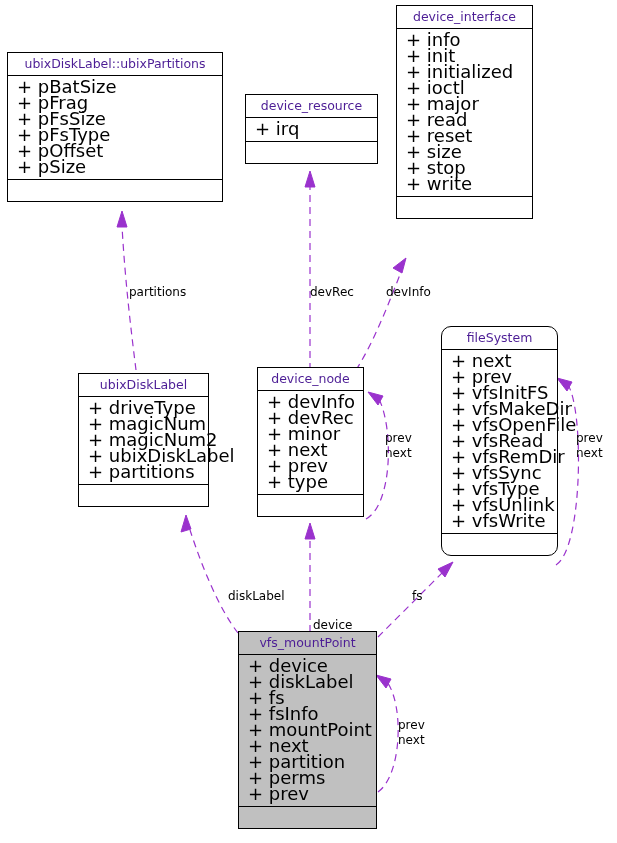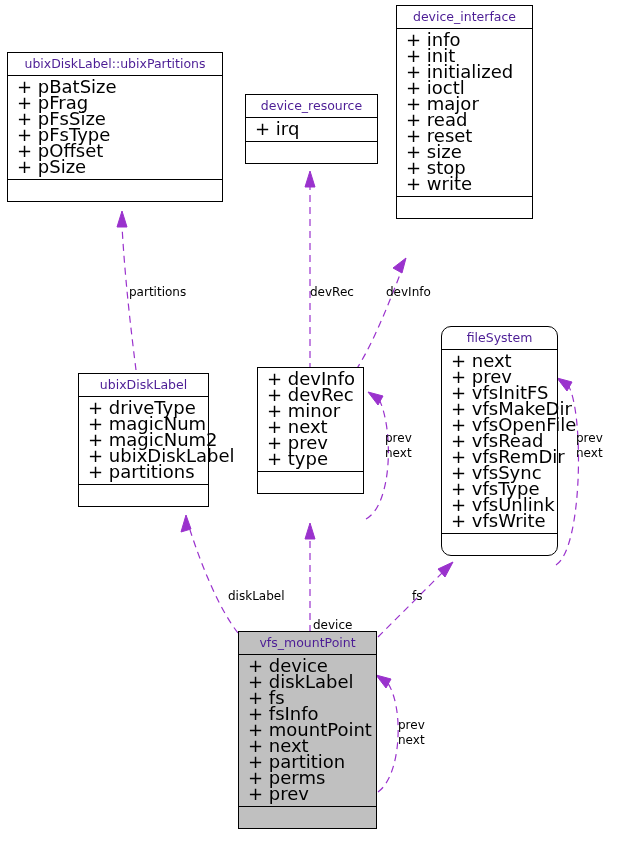--- a/index.html
+++ b/index.html
@@ -162,20 +162,21 @@
       <div class="row">+ driveType</div>
       <div class="row">+ magicNum</div>
       <div class="row">+ magicNum2</div>
       <div class="row">+ ubixDiskLabel</div>
       <div class="row">+ partitions</div>
     </div>
     <div class="uml-ops"></div>
   </div>
 
   <div class="uml-class" style="left:257px; top:367px; width:107px;">
+    <div class="uml-title">device_node</div>
     <div class="uml-attrs">
       <div class="row">+ devInfo</div>
       <div class="row">+ devRec</div>
       <div class="row">+ minor</div>
       <div class="row">+ next</div>
       <div class="row">+ prev</div>
       <div class="row">+ type</div>
     </div>
     <div class="uml-ops"></div>
   </div>

